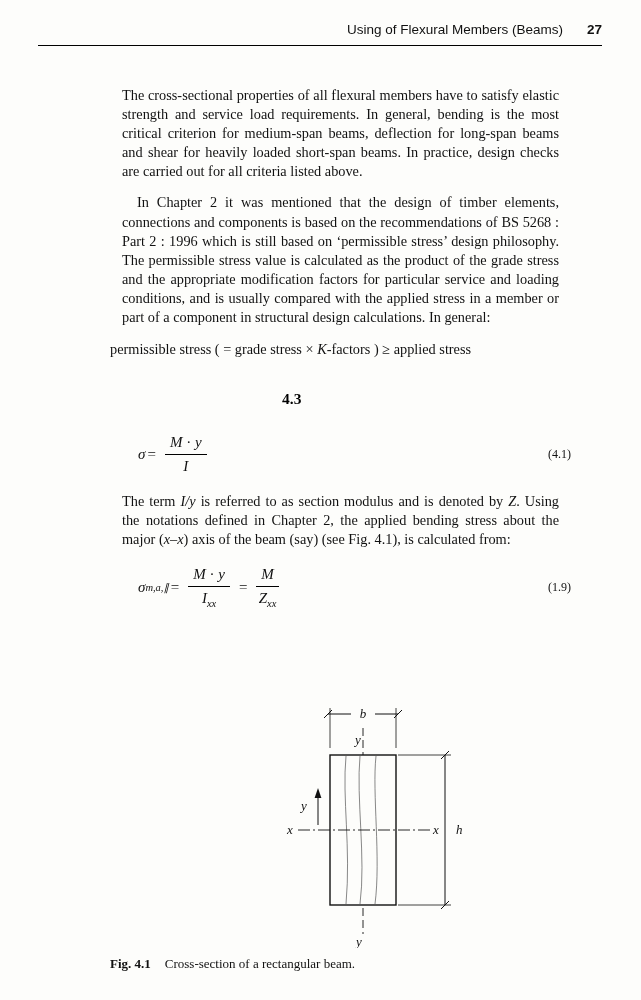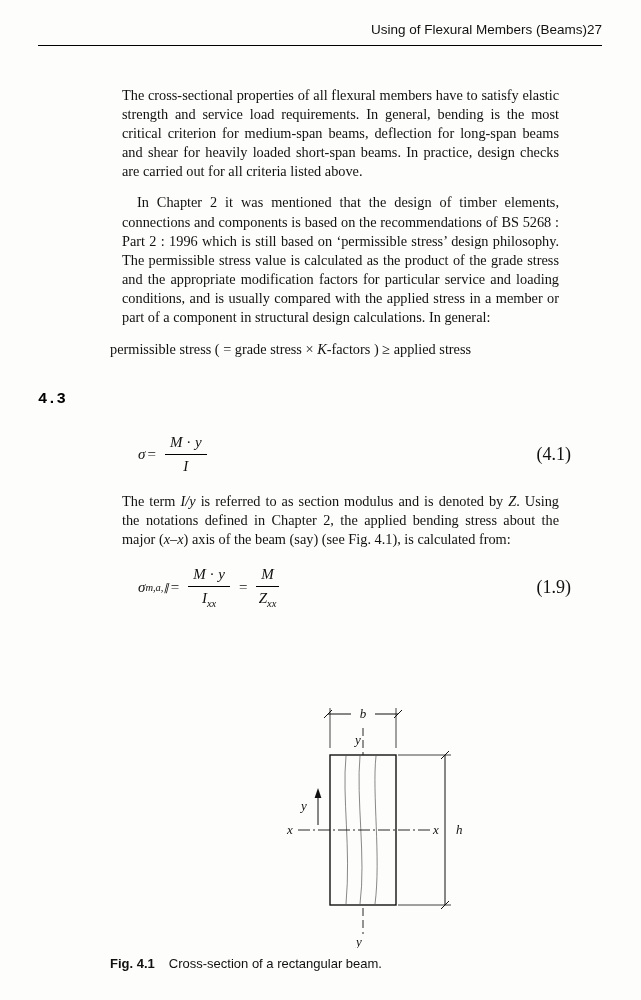--- a/index.html
+++ b/index.html
@@ -7,61 +7,61 @@
     position:relative; width:641px; height:1000px; margin:0 auto;
     background:#fdfdfb; color:#111; overflow:hidden;
     font-family:"Liberation Serif", serif;
   }
   
   .header {
     position:absolute; top:22px; left:38px; width:564px;
     text-align:right; font-family:"Liberation Sans", sans-serif;
     font-size:13.5px; padding-bottom:8px; border-bottom:1.5px solid #000;
   }
-  .page-number { font-weight:normal; }
+  .page-number { font-weight:bold; margin-left:24px; }
 
   
   .content {
     position:absolute; top:74px; left:110px; width:461px;
     font-size:14.3px; line-height:19.1px; text-align:justify;
   }
   p { margin:12px; }
   .indent { text-indent:15px; }
 
   .formula-line { margin:13px 0 17px; }
 
   .section-heading {
     display:flex; margin:30px 0 24px -72px;
-    font-family:Liberation Mono, monospace; font-weight:bold;
-    font-size:15.5px; line-height:20px; color:#000; text-align:left;
+    font-family:Liberation Serif, serif; font-weight:bold;
+    font-size:15.5px; line-height:20px; color:#000; text-align:left;justify-content:center;
   }
   .section-number { width:45px; flex:none; }
 
   .equation {
     display:flex; align-items:center; margin:16px 0 16px 28px;
     font-size:15px; line-height:1.25;
   }
-  .eq-label { margin-left:auto; font-style:normal; font-size:18px; }
+  .eq-label { margin-left:auto; font-style:normal; font-size:12px; }
   .var { font-style:italic; }
   sub.var { font-size:10.5px; }
   .frac {
     display:inline-flex; flex-direction:column; text-align:center;
     vertical-align:middle; margin:0 7px;
   }
   .frac .num { border-bottom:1.2px solid #000; padding:0 5px 2px;text-align:center; }
   .frac .den { padding-top:2px; }
   .eq-op { margin:0 2px; }
 
   
   .figure-wrap { position:absolute; left:272px; top:698px; width:200px; height:250px; }
   .figure-wrap svg { display:block; }
   .fig-label { font-family:"Liberation Serif", serif; font-style:italic; font-size:13px; fill:#111; }
   .caption {
     position:absolute; left:110px; top:956px; width:461px;
-    font-family:Liberation Sans, sans-serif; font-size:13px; color:#111;
+    font-family:Liberation Serif, serif; font-size:13px; color:#111;
   }
   .caption-label { font-weight:bold; margin-right:14px; }
 </style>
 </head>
 <body>
 
 <div class="page">
 
   <div class="header">
     <span>Using of Flexural Members (Beams)</span><span class="page-number">27</span>

